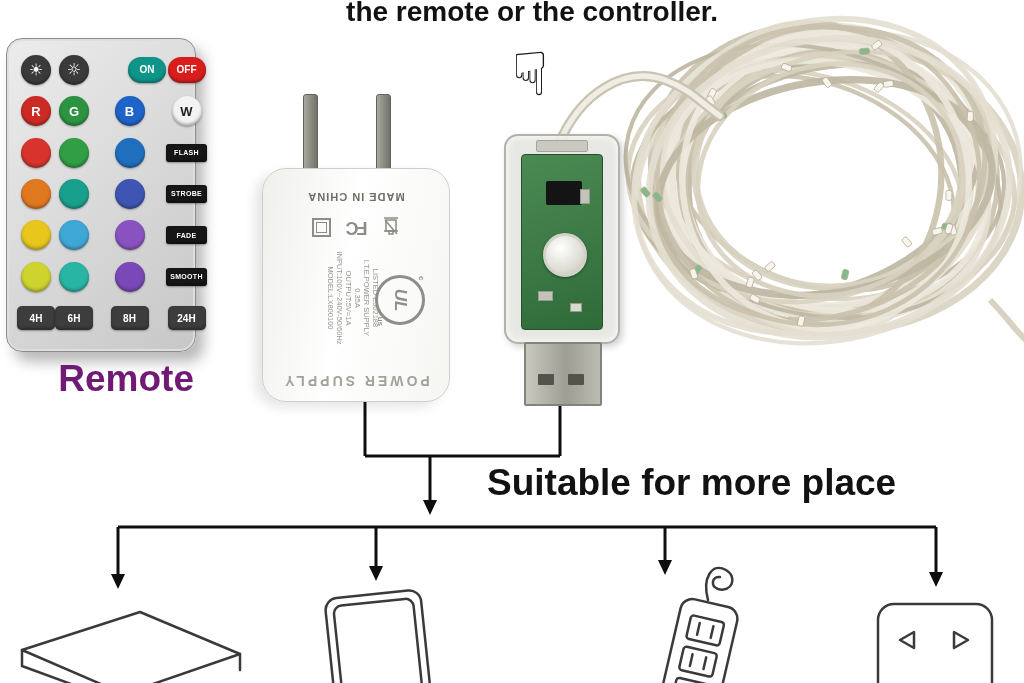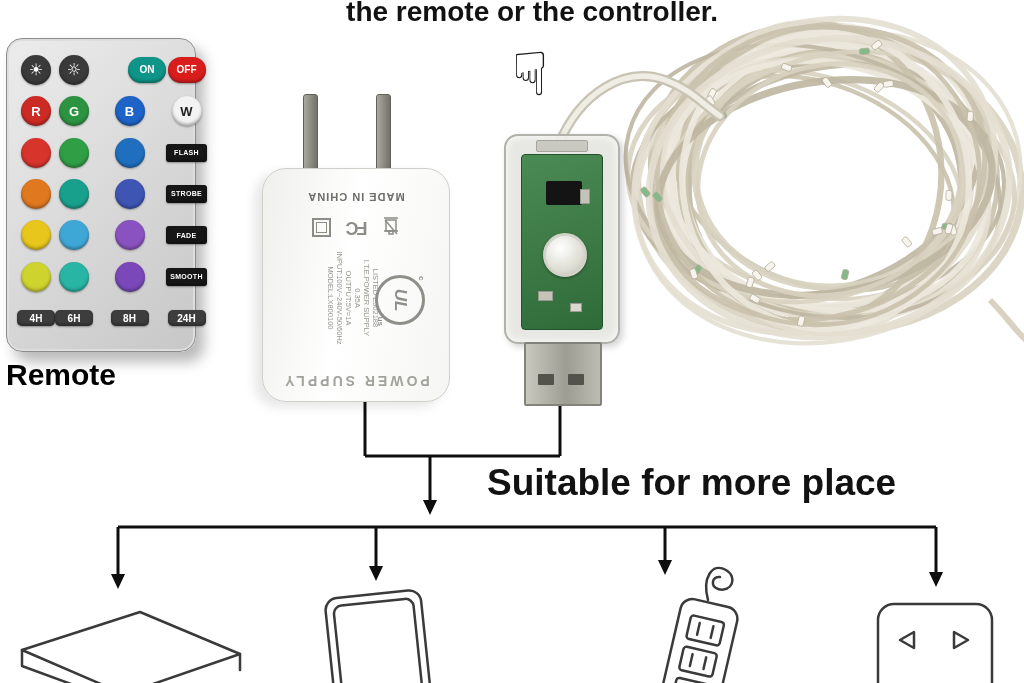--- a/index.html
+++ b/index.html
@@ -4,39 +4,39 @@
 <style>
   html,body{margin:0;padding:0;background:#fff;}
   .canvas{position:relative;width:1024px;height:683px;background:#fff;overflow:hidden;
           font-family:"Liberation Sans","DejaVu Sans",sans-serif;color:#111;}
   svg{display:block;}
 
   
   .top-caption{position:absolute;top:-4px;left:0;right:0;text-align:center;padding-left:40px;
                font-size:28px;font-weight:700;color:#121212;z-index:4;}
   .bottom-caption{position:absolute;left:487px;top:462px;font-size:37px;font-weight:700;color:#121212;z-index:4;}
-  .remote-label{position:absolute;left:6px;top:358px;width:188px;text-align:left;
-                font-size:30px;font-weight:700;color:#000000;z-index:4;}
+  .remote-label{position:absolute;left:6px;top:358px;width:188px;text-align:right;
+                font-size:37px;font-weight:700;color:#701a75;z-index:4;}
 
   
   .remote{position:absolute;left:6px;top:38px;width:188px;height:312px;z-index:3;
           background:linear-gradient(135deg,#ececec,#c7c7c7);
           border:1px solid #8d8d8d;border-radius:16px;
           box-shadow:8px 10px 14px rgba(0,0,0,.28), inset 0 0 0 2px #dedede;}
   .remote-grid{position:absolute;inset:10px 10px 12px;display:grid;
                grid-template-columns:repeat(4,1fr);grid-template-rows:repeat(7,1fr);place-items:center;}
   .key{display:flex;align-items:center;justify-content:center;
        box-shadow:inset 0 -2px 3px rgba(0,0,0,.3), 0 1px 2px rgba(0,0,0,.35);user-select:none;}
   .icon-key{width:30px;height:30px;border-radius:50%;background:#3a3a3a;color:#fff;font-size:16px;
             font-family:"DejaVu Sans",sans-serif;}
   .pill-key{width:38px;height:26px;border-radius:13px;color:#fff;font-weight:700;font-size:10px;}
   .round-key{width:30px;height:30px;border-radius:50%;font-weight:700;font-size:13px;color:#fff;}
   .mode-key{width:41px;height:18px;border-radius:3px;background:#161616;color:#fff;
             font-size:7px;font-weight:700;letter-spacing:.3px;}
-  .timer-key{width:38px;height:16px;border-radius:5px;background:#3d3d3d;color:#fff;font-size:10px;font-weight:700;}
+  .timer-key{width:38px;height:24px;border-radius:5px;background:#3d3d3d;color:#fff;font-size:10px;font-weight:700;}
 
   
   .prong{position:absolute;top:94px;width:13px;height:78px;z-index:3;
          background:linear-gradient(90deg,#a9a99f,#72726a);border:1px solid #62625a;border-radius:3px 3px 0 0;}
   .prong.left{left:303px;}.prong.right{left:376px;}
   .adapter-body{position:absolute;left:262px;top:168px;width:186px;height:232px;z-index:3;
                 background:linear-gradient(100deg,#efefec,#ffffff 45%,#f5f5f2);
                 border:1px solid #cfcfca;border-radius:24px;
                 box-shadow:-7px 5px 12px rgba(0,0,0,.10);}
   .made-in{position:absolute;top:22px;left:0;right:0;text-align:center;transform:rotate(180deg);

